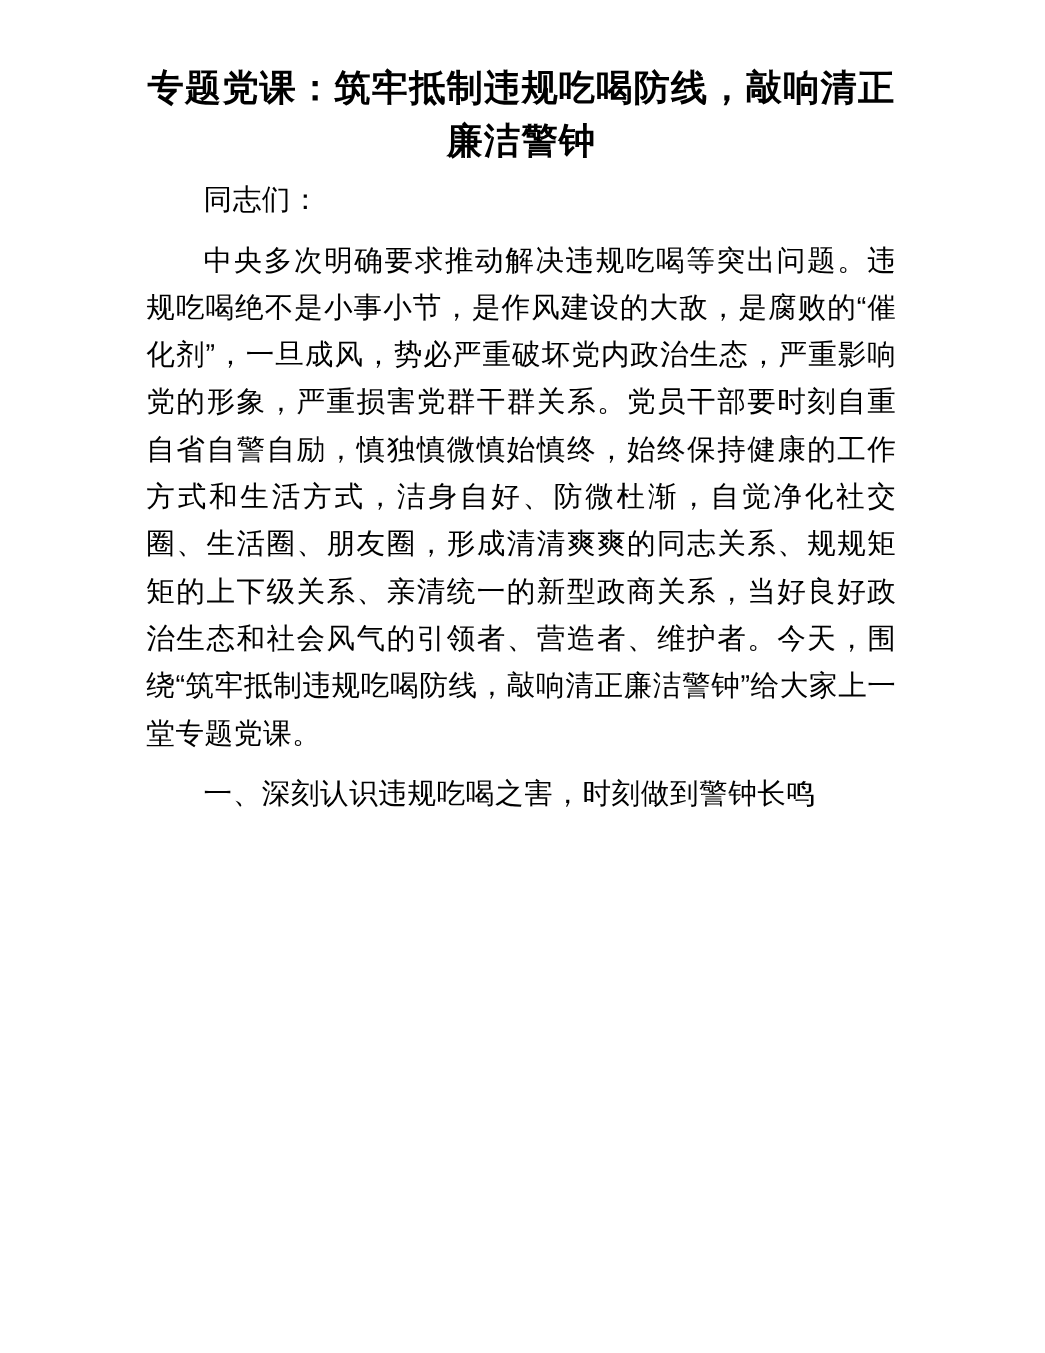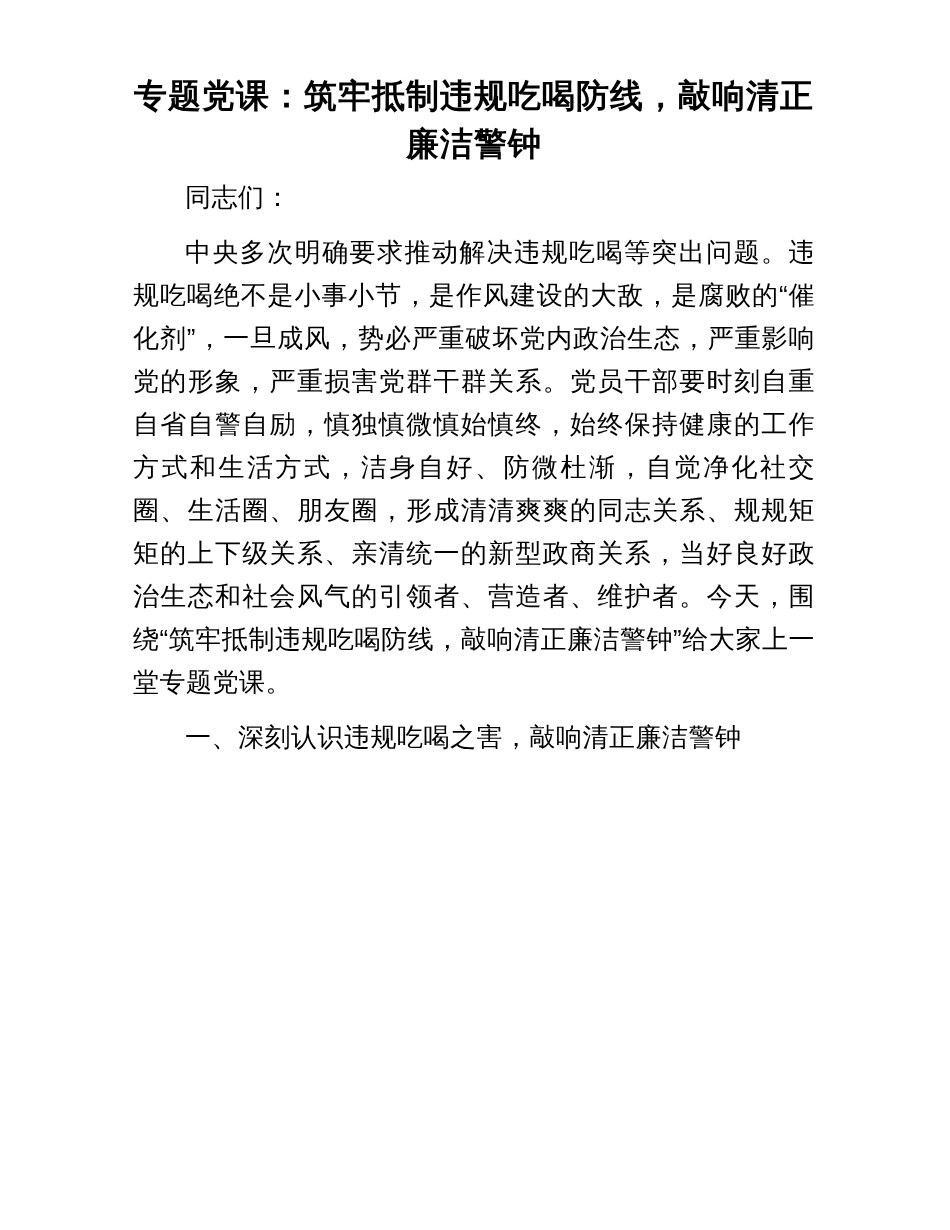--- a/index.html
+++ b/index.html
@@ -9,21 +9,21 @@
   }
   .page {
     position: relative;
     width: 950px;
     height: 1230px;
     margin: 0;
     background: #ffffff;
     color: #000000;
     font-family: "Liberation Sans", "DejaVu Sans", sans-serif;
     box-sizing: border-box;
-    padding: 72px 135px 0 133px;
+    padding: 56px 135px 0 133px;
     overflow: hidden;
   }
   .doc-title {
     font-size: 33px;
     line-height: 48px;
     font-weight: 700;
     text-align: center;
     margin: 0 0 8px 0;
     letter-spacing: 1px;
   }
@@ -43,15 +43,15 @@
 </head>
 <body>
 
 <div class="page">
   <h1 class="doc-title">专题党课：筑牢抵制违规吃喝防线，敲响清正廉洁警钟</h1>
 
   <p class="para">同志们：</p>
 
   <p class="para">中央多次明确要求推动解决违规吃喝等突出问题。违规吃喝绝不是小事小节，是作风建设的大敌，是腐败的“催化剂”，一旦成风，势必严重破坏党内政治生态，严重影响党的形象，严重损害党群干群关系。党员干部要时刻自重自省自警自励，慎独慎微慎始慎终，始终保持健康的工作方式和生活方式，洁身自好、防微杜渐，自觉净化社交圈、生活圈、朋友圈，形成清清爽爽的同志关系、规规矩矩的上下级关系、亲清统一的新型政商关系，当好良好政治生态和社会风气的引领者、营造者、维护者。今天，围绕“筑牢抵制违规吃喝防线，敲响清正廉洁警钟”给大家上一堂专题党课。</p>
 
-  <h2 class="para">一、深刻认识违规吃喝之害，敲响清正廉洁警钟</h2>
+  <h2 class="para">一、深刻认识违规吃喝之害，时刻做到警钟长鸣</h2>
 
 </div>
 
 </body></html>

